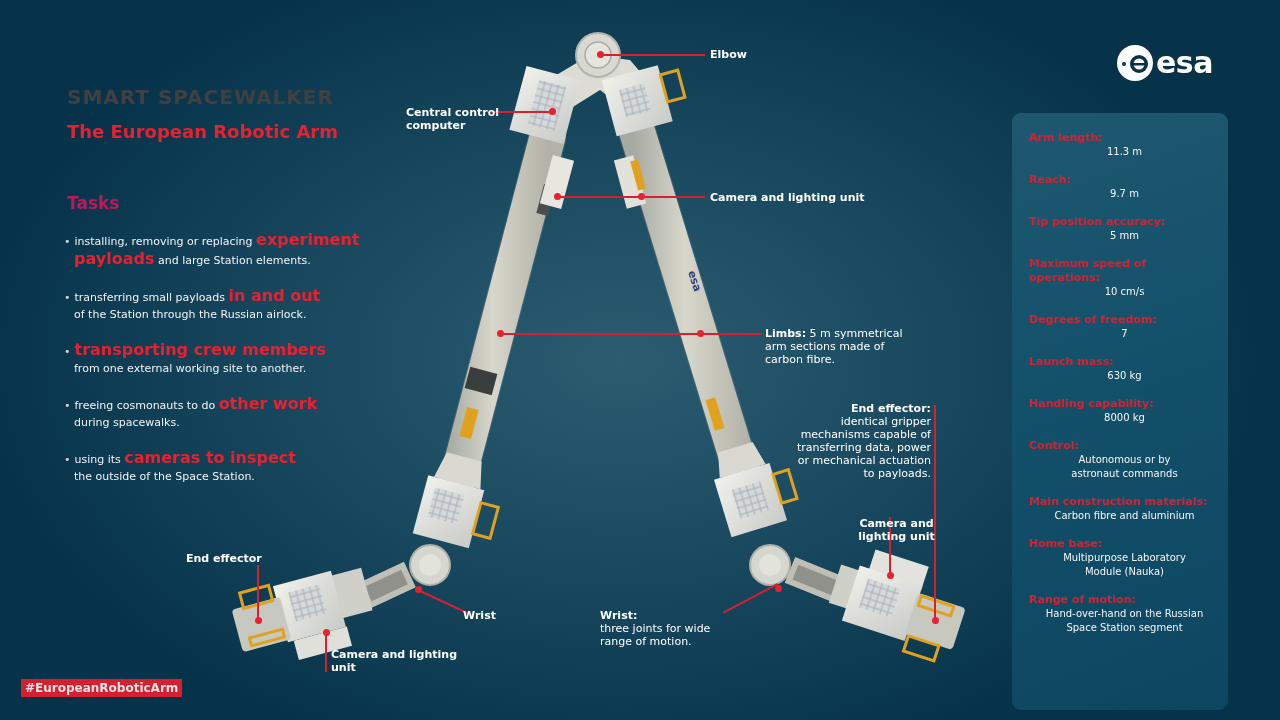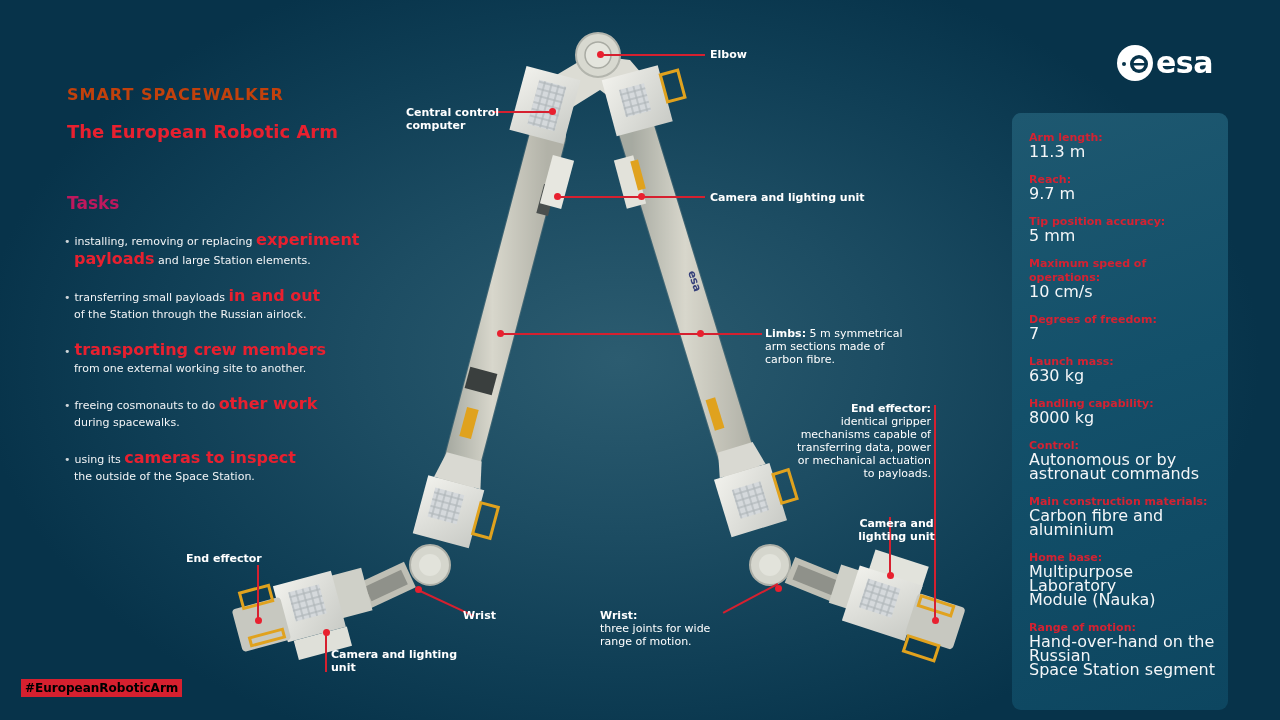--- a/index.html
+++ b/index.html
@@ -6,21 +6,21 @@
   html, body { width: 1280px; height: 720px; overflow: hidden; }
   body {
     position: relative;
     font-family: "DejaVu Sans", "Liberation Sans", sans-serif;
     color: #ffffff;
     background: radial-gradient(ellipse 640px 420px at 620px 360px, #2c5c70 0%, #1d4d63 40%, #0f3e55 75%, #07334a 100%);
   }
   .abs { position: absolute; }
 
   
-  .title { left: 67px; top: 85px; font-size: 16px; font-weight: bold; letter-spacing: 1px; color: #c2410c; }
+  .title { left: 67px; top: 85px; font-size: 20px; font-weight: bold; letter-spacing: 1px; color: #404040; }
   .subtitle { left: 67px; top: 121px; font-size: 18px; font-weight: bold; color: #e8202f; }
   .tasks-heading { left: 67px; top: 193px; font-size: 17px; font-weight: bold; color: #be185d; }
 
   .task { left: 64px; width: 310px; font-size: 11px; line-height: 17px; color: #f2f4f6; }
   .task .bullet { color: #d0d6da; margin-right: 4px; }
   .task .hl { color: #e8202f; font-weight: bold; font-size: 16px; }
   .task .cont { padding-left: 10px; display: block; }
 
   
   .logo { left: 1116px; top: 44px; display: flex; align-items: center; }
@@ -28,31 +28,31 @@
 
   
   .spec-panel {
     left: 1012px; top: 113px; width: 216px; height: 597px;
     border-radius: 9px;
     background: linear-gradient(160deg, #1e5870 0%, #13506a 45%, #0d4660 100%);
     padding: 18px 8px 0 17px;
   }
   .spec { margin-bottom: 14px; }
   .spec-label { font-size: 11px; font-weight: bold; color: #d42232; line-height: 14px; }
-  .spec-value { font-size: 16px; color: #f4f6f8; line-height: 14px; }
+  .spec-value { font-size: 10px; color: #f4f6f8; line-height: 14px; text-align: center; }
 
   
   .lbl { font-size: 11px; color: #ffffff; line-height: 13px; }
   .lbl b { font-weight: bold; }
   .line { position: absolute; background: #d6202f; height: 1.5px; transform-origin: 0 50%; }
   .vline { position: absolute; background: #d6202f; width: 1.5px; }
   .dot { position: absolute; width: 7px; height: 7px; border-radius: 50%; background: #e8202f; margin: -3px 0 0 -3px; }
 
   .hashtag {
-    left: 21px; top: 679px; background: #d6202f; color: #000000; font-size: 12px; font-weight: bold;
+    left: 21px; top: 679px; background: #d6202f; color: #e5e5e5; font-size: 12px; font-weight: bold;
     padding: 2px 4px; line-height: 14px;
   }
 
   svg.arm { position: absolute; left: 0; top: 0; }
 </style>
 </head>
 <body>
 
 <svg class="arm" width="1280" height="720" viewBox="0 0 1280 720">
   <defs>

